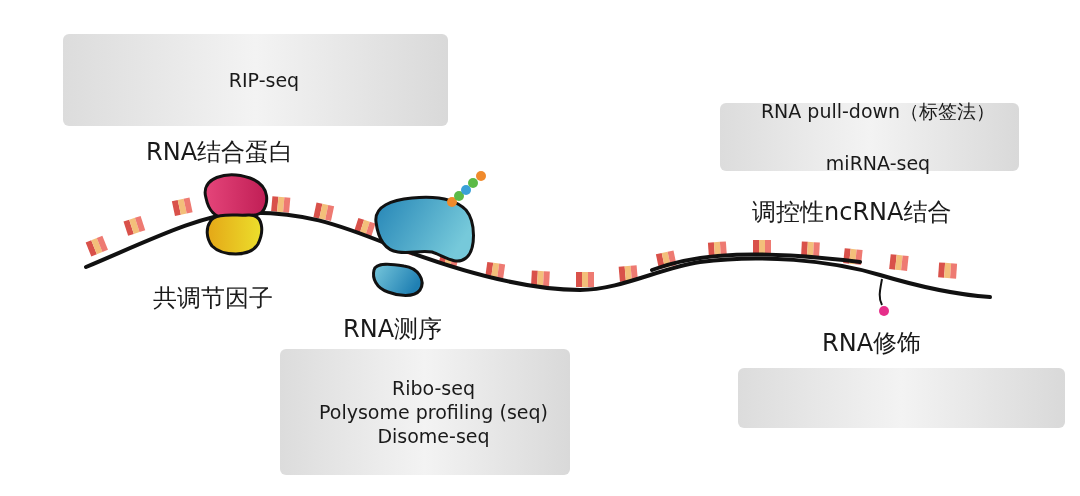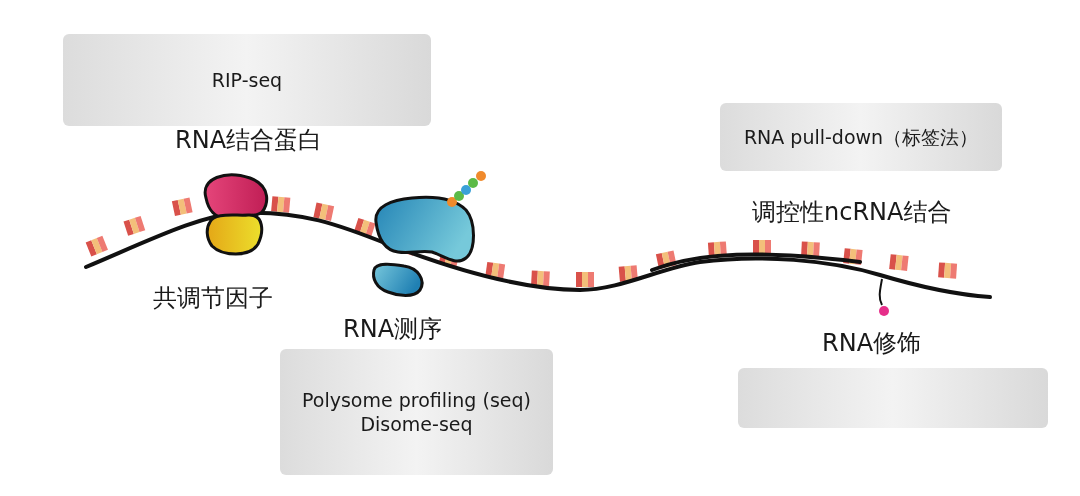--- a/index.html
+++ b/index.html
@@ -1,21 +1,21 @@
 <!DOCTYPE html>
 <html><head>
   <meta charset="utf-8">
   <style>
     html, body { margin: 0; padding: 0; background: #ffffff; }
     body { width: 1080px; height: 496px; position: relative; overflow: hidden;
            font-family: "DejaVu Sans", "Liberation Sans", sans-serif; color: #1a1a1a; }
     .box { position: absolute; border-radius: 6px;
            background: linear-gradient(90deg, #dcdcdc 0%, #f3f3f3 50%, #d9d9d9 100%);
            text-align: center; font-size: 19px; line-height: 24px;
-           display: flex; flex-direction: column; justify-content: center; }
+           display: flex; flex-direction: column; justify-content: center; padding-left: 17px; }
     .box span { display: block; white-space: nowrap; }
     .label { position: absolute; font-size: 24px; white-space: nowrap; }
     svg.diagram { position: absolute; left: 0; top: 0; }
   </style>
 </head>
 <body>
 
 <svg class="diagram" width="1080" height="496" viewBox="0 0 1080 496">
   <defs>
     <linearGradient id="gPink" x1="0" y1="0" x2="1" y2="0">
@@ -157,27 +157,29 @@
     <circle cx="481" cy="176" r="5" fill="#f08a2c"></circle>
   </g>
 </svg>
 
 <div class="box" style="left:63px;top:34px;width:368px;height:92px;">
   <span>RIP-seq</span>
 </div>
 
 <div class="box" style="left:720px;top:103px;width:282px;height:68px;gap:28px;">
   <span>RNA pull-down（标签法）</span>
+  <span>miRNA-seq</span>
 </div>
 
 <div class="box" style="left:280px;top:349px;width:273px;height:126px;">
+  <span>Ribo-seq</span>
   <span>Polysome profiling (seq)</span>
   <span>Disome-seq</span>
 </div>
 
 <div class="box" style="left:738px;top:368px;width:310px;height:60px;">
 </div>
 
-<div class="label" style="left:146px;top:124px;margin-left:29px;">RNA结合蛋白</div>
+<div class="label" style="left:146px;top:136px;">RNA结合蛋白</div>
 <div class="label" style="left:153px;top:282px;">共调节因子</div>
 <div class="label" style="left:343px;top:313px;">RNA测序</div>
 <div class="label" style="left:752px;top:196px;text-align:center;">调控性ncRNA结合</div>
 <div class="label" style="left:822px;top:327px;">RNA修饰</div>
 
 </body></html>

